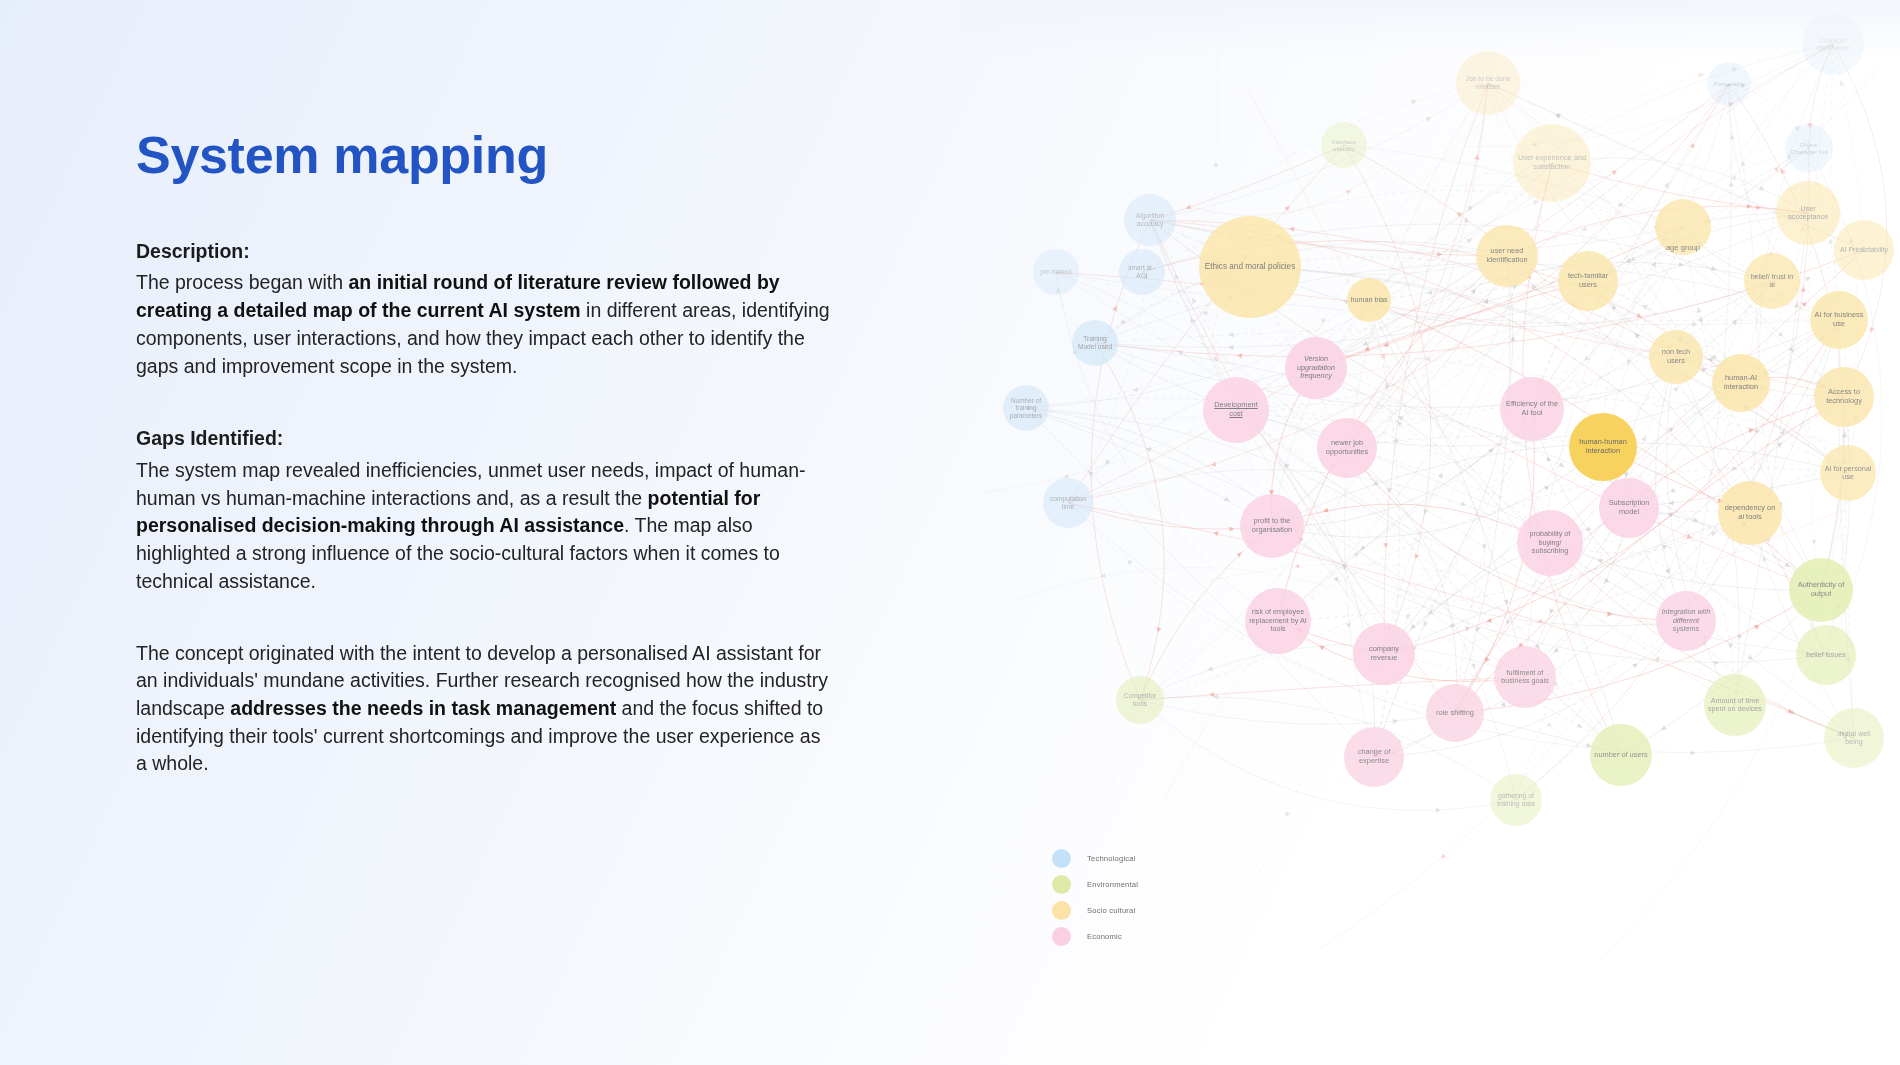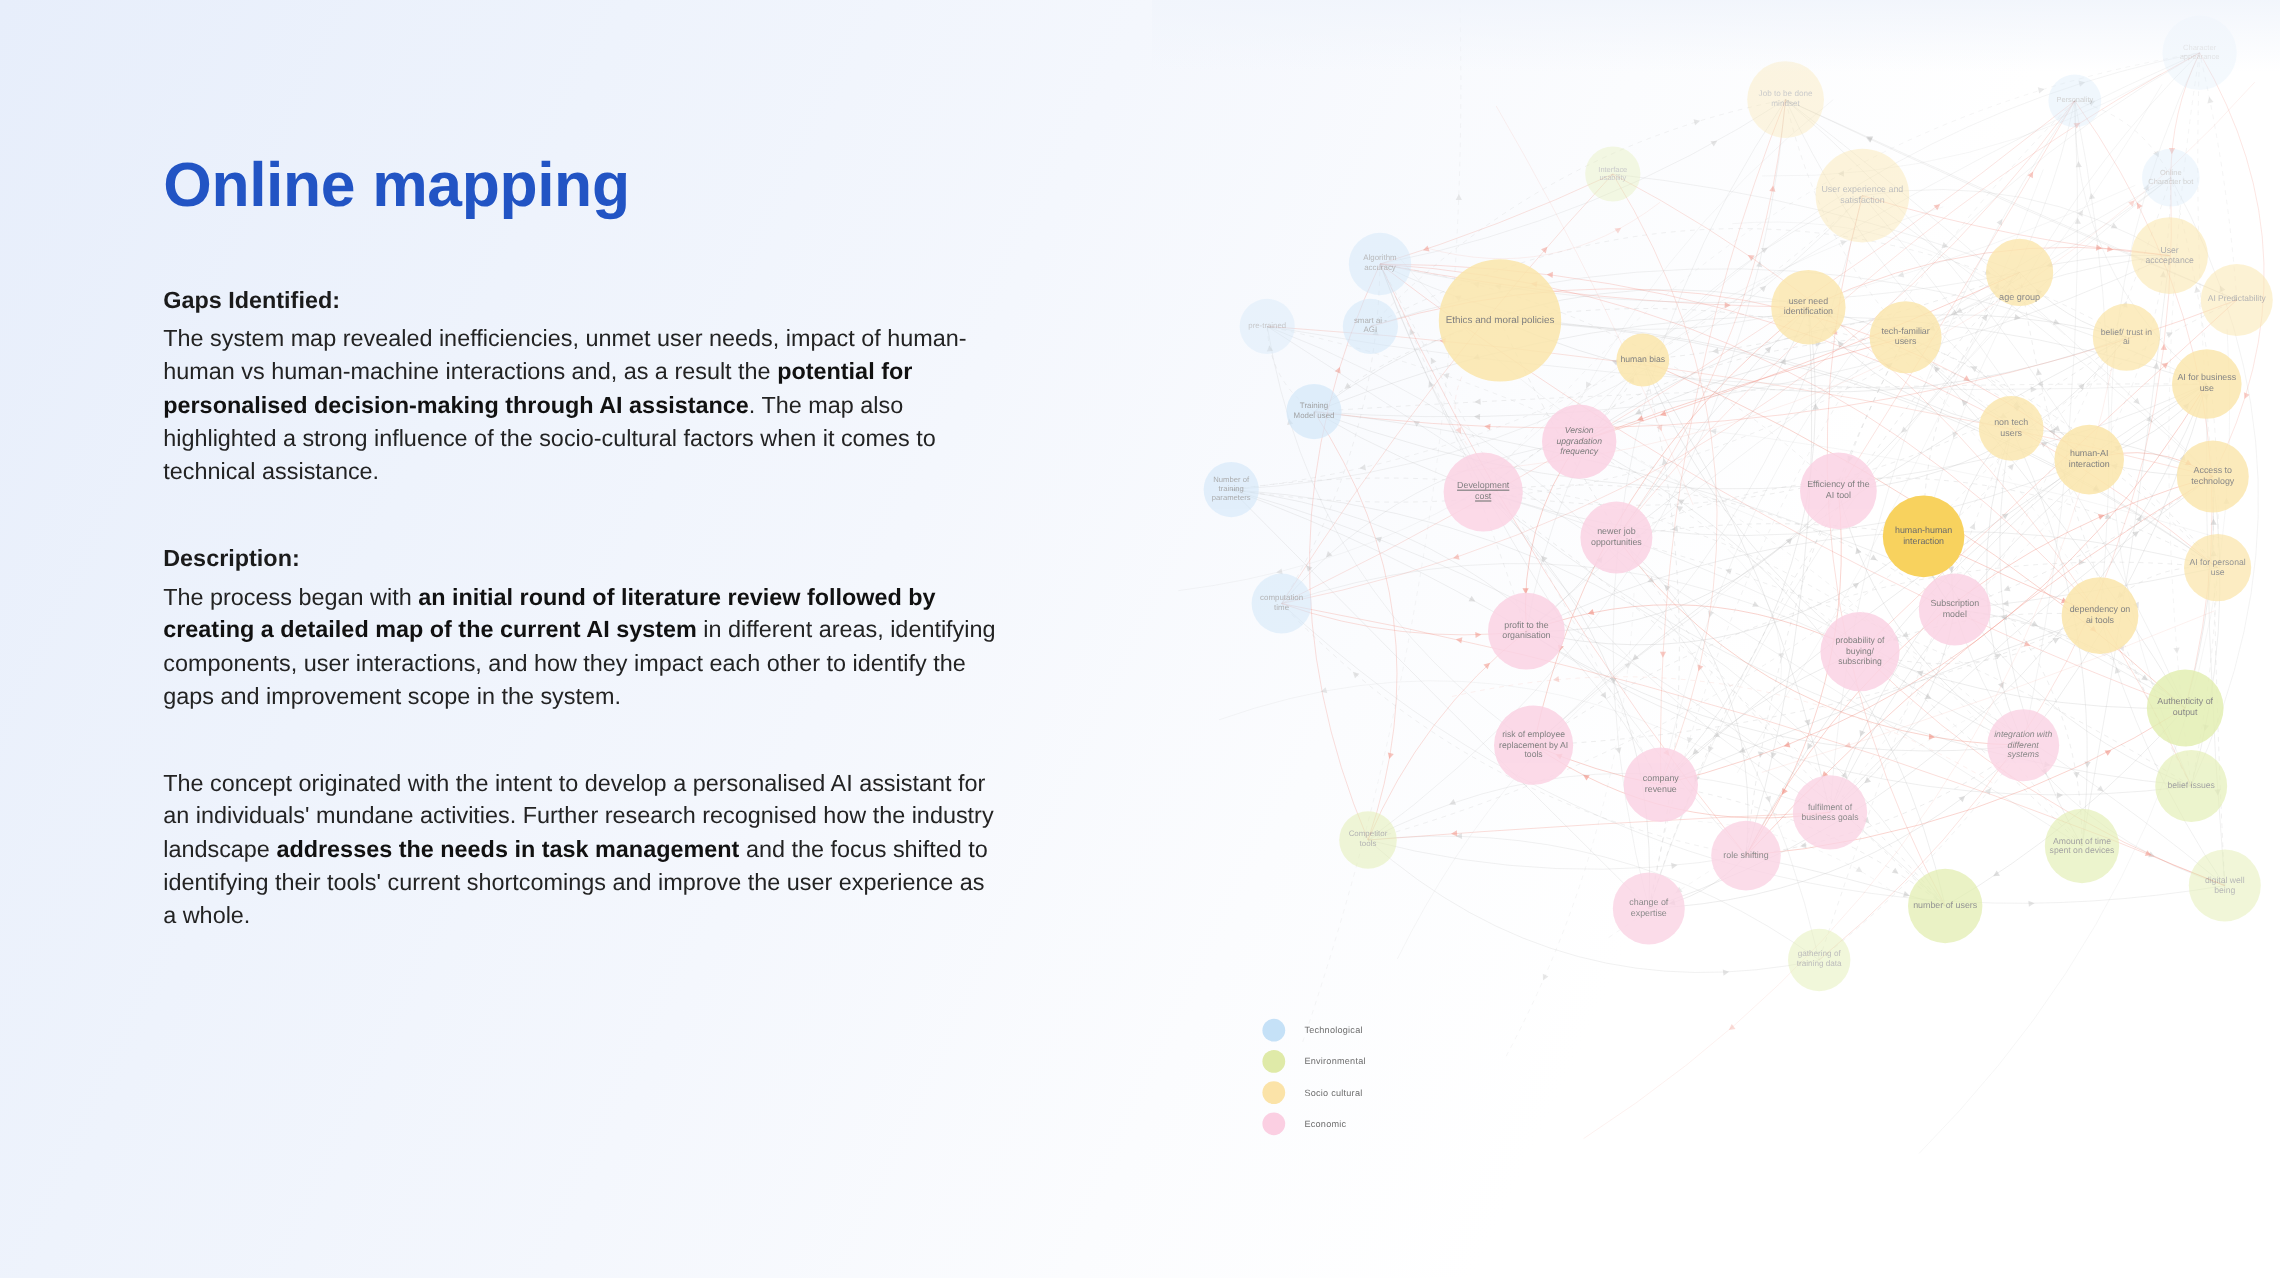--- a/index.html
+++ b/index.html
@@ -84,30 +84,30 @@
     background:linear-gradient(180deg,rgba(241,245,252,.92),rgba(255,255,255,0));
     pointer-events:none;
   }
 </style>
 </head>
 <body>
 
 <div id="page">
 
   <div id="left-panel">
-    <h1 id="page-title">Online mapping</h1>
+    <h1 id="page-title">System mapping</h1>
+
+    <div class="block">
+      <p class="block-heading">Description:</p>
+      <p class="block-body">The process began with <b>an initial round of literature review followed by creating a detailed map of the current AI system</b> in different areas, identifying components, user interactions, and how they impact each other to identify the gaps and improvement scope in the system.</p>
+    </div>
 
     <div class="block">
       <p class="block-heading">Gaps Identified:</p>
       <p class="block-body">The system map revealed inefficiencies, unmet user needs, impact of human-human vs human-machine interactions and, as a result the <b>potential for personalised decision-making through AI assistance</b>. The map also highlighted a strong influence of the socio-cultural factors when it comes to technical assistance.</p>
-    </div>
-
-    <div class="block">
-      <p class="block-heading">Description:</p>
-      <p class="block-body">The process began with <b>an initial round of literature review followed by creating a detailed map of the current AI system</b> in different areas, identifying components, user interactions, and how they impact each other to identify the gaps and improvement scope in the system.</p>
     </div>
 
     <div class="block">
       <p class="block-body">The concept originated with the intent to develop a personalised AI assistant for an individuals' mundane activities. Further research recognised how the industry landscape <b>addresses the needs in task management</b> and the focus shifted to identifying their tools' current shortcomings and improve the user experience as a whole.</p>
     </div>
   </div>
 
   <div id="diagram">
     <svg id="edges" width="940" height="1065">
         <path d="M 873 44 Q 511.74262569076035 248.33760481172362 424 654" fill="none" stroke="#b9b9b9" stroke-width="0.7" opacity="0.1845"></path>

